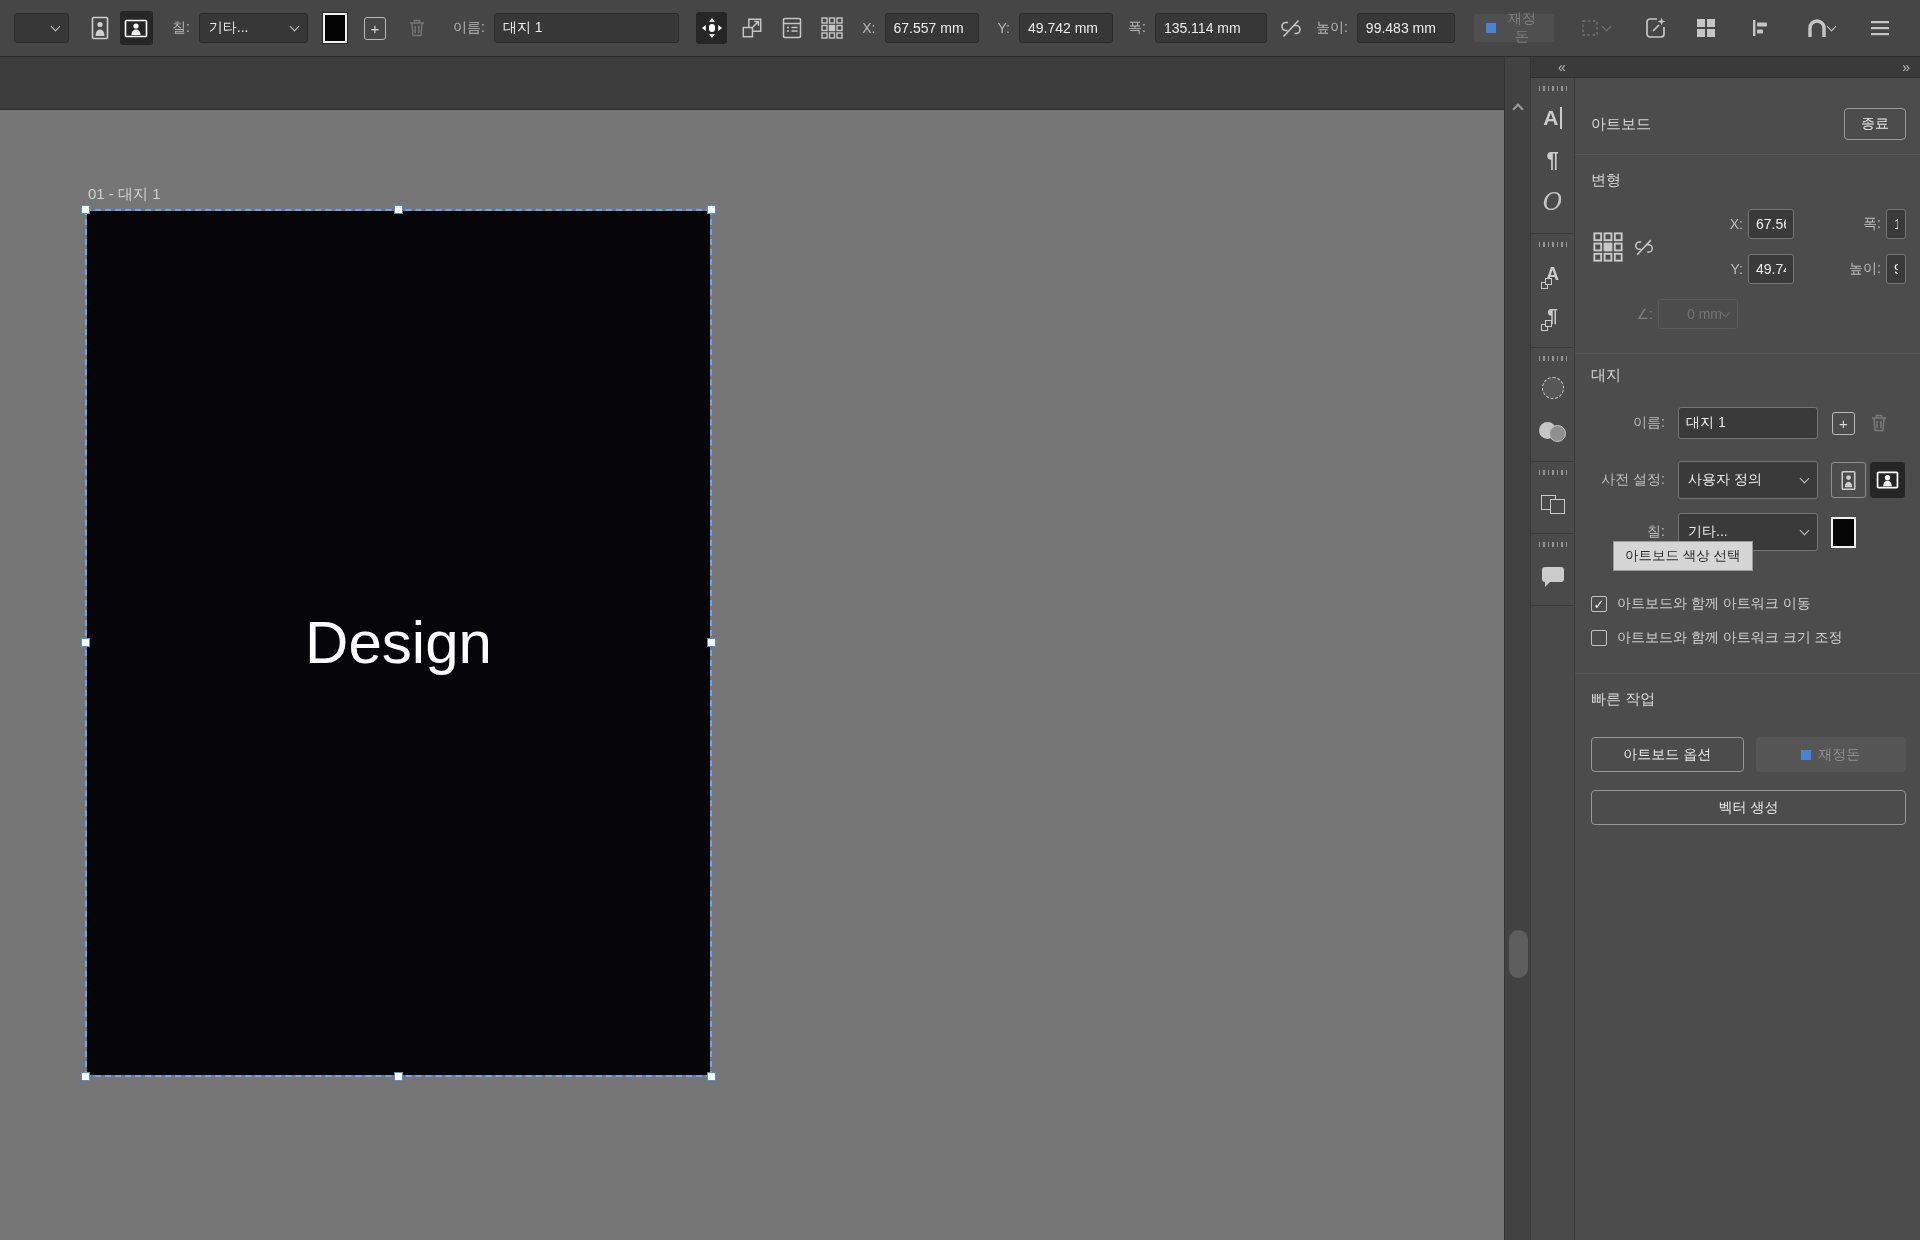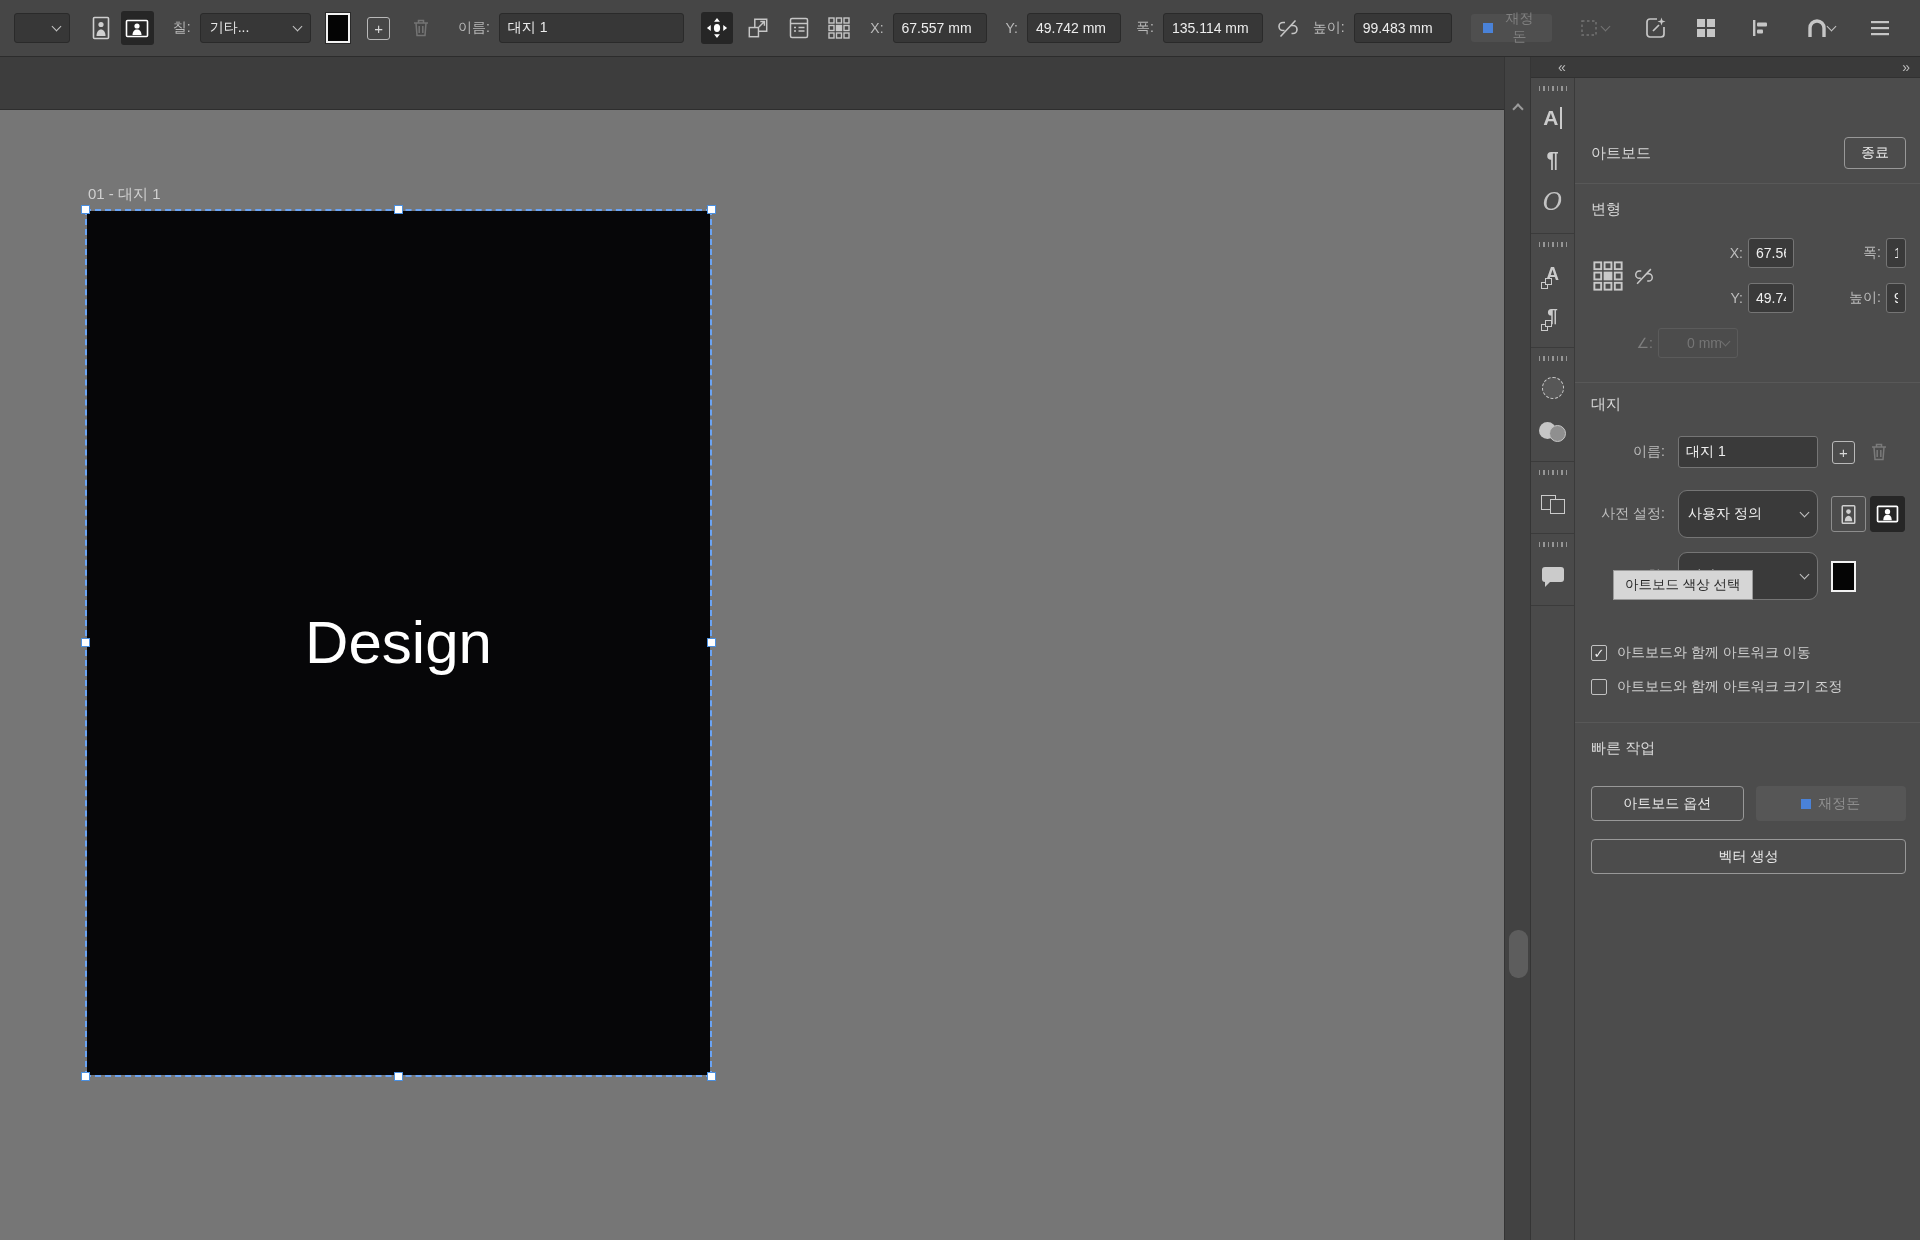--- a/index.html
+++ b/index.html
@@ -77,31 +77,31 @@
   .cc2 { width:17px; height:17px; border-radius:50%; background:#8f8f8f; border:1.4px solid #c6c6c6; margin-left:-7px; margin-top:7px; }
   .osq1 { width:15px; height:15px; border:1.6px solid #cbcbcb; }
   .osq2 { width:15px; height:15px; border:1.6px solid #cbcbcb; margin-left:-6px; margin-top:8px; background:#4a4a4a; }
   .bubble { width:22px; height:15px; background:#cbcbcb; border-radius:3px; position:relative; }
   .bubble::after { content:""; position:absolute; left:3px; bottom:-5px; border:3.5px solid transparent; border-top-color:#cbcbcb; border-left-color:#cbcbcb; }
 
   .panel { flex:1; background:#4c4c4c; display:flex; flex-direction:column; }
   .tabbar { height:48px; background:#3a3a3a; display:flex; align-items:stretch; border-bottom:1px solid #2f2f2f; }
   .tab { padding:0 20px; display:flex; align-items:center; font-size:15px; color:#c3c3c3; border-right:1px solid #2f2f2f; }
   .tab.active { background:#4c4c4c; color:#f2f2f2; margin-bottom:-1px; }
-  .pcontent { position:relative; flex:1; padding:16px 14px 0 16px; color:#cfcfcf;margin-top:29px; }
+  .pcontent { position:relative; flex:1; padding:16px 14px 0 16px; color:#cfcfcf; }
   .phead { margin-top:14px; height:32px; display:flex; align-items:center; justify-content:space-between; }
   .ptitle { font-size:15px; color:#d8d8d8; }
   .pbtn { background:transparent; border:1px solid #989898; border-radius:4px; color:#e8e8e8;
     font-size:14px; padding:6px 16px; }
   .divider { height:1px; background:#414141; border-bottom:1px solid #585858; margin:14px -14px 0 -16px; }
   .psec-title { font-size:15px; color:#d8d8d8; }
   .plabel { font-size:14px; color:#bdbdbd; text-align:right; white-space:nowrap; }
   .pfield { height:30px; background:#3a3a3a; border:1px solid #757575; border-radius:3px;
     color:#efefef; font-size:14px; padding:0 7px; width:100%; font-family:"Liberation Sans",sans-serif; outline:none; overflow:hidden; white-space:nowrap; }
-  .pselect { height:48px; background:#3a3a3a; border:1px solid #757575; border-radius:9px; color:#efefef;
+  .pselect { height:38px; background:#3a3a3a; border:1px solid #757575; border-radius:3px; color:#efefef;
     font-size:14px; padding:0 9px; display:flex; align-items:center; justify-content:space-between; }
 
   .tgrid { margin-top:18px; display:grid; grid-template-columns:34px 28px 80px 46px 82px 20px;
     grid-auto-rows:32px; row-gap:13px; column-gap:5px; align-items:center; }
   .refgrid { grid-row:1 / span 2; display:flex; align-items:center; justify-content:center; color:#c9c9c9; }
   .linkcol { grid-row:1 / span 2; display:flex; align-items:center; justify-content:center; color:#c9c9c9; }
   .anglerow { margin-top:14px; display:flex; align-items:center; gap:5px; }
   .anglerow .plabel { width:62px; color:#7e7e7e; }
   .angle-field { width:80px; height:30px; background:transparent; border:1px solid #5b5b5b; border-radius:3px;
     color:#757575; font-size:14px; display:flex; align-items:center; justify-content:flex-end; padding:0 8px; }
@@ -201,21 +201,21 @@
       <rect x="1" y="16" width="5" height="5"></rect>
         <rect x="8.5" y="16" width="5" height="5"></rect>
         <rect x="16" y="16" width="5" height="5"></rect>
     </svg>
   </button>
   <span class="tb-label" style="margin-left:6px">X:</span>
   <input class="tb-input" style="width: 94px;" readonly="" value="67.557 mm">
   <span class="tb-label" style="margin-left:10px">Y:</span>
   <input class="tb-input" style="width: 94px;" readonly="" value="49.742 mm">
   <span class="tb-label" style="margin-left:6px">폭:</span>
-  <input class="tb-input" style="width: 100px;" readonly="" value="135.114 mm">
+  <input class="tb-input" style="width: 112px;" readonly="" value="135.114 mm">
   <span class="tb-icon">
     <svg width="24" height="24" viewBox="0 0 24 24" fill="none" stroke="currentColor" stroke-width="1.6">
       <path d="M9 6.5H7a4 4 0 0 0 0 8h1.5"></path>
         <path d="M15 9.5h2a4 4 0 0 1 0 8h-1.5"></path>
         <path d="M4.5 20.5l15-16"></path>
     </svg>
   </span>
   <span class="tb-label">높이:</span>
   <input class="tb-input" style="width: 98px;" readonly="" value="99.483 mm">
   <button class="tb-btn" style="margin-left:10px">

